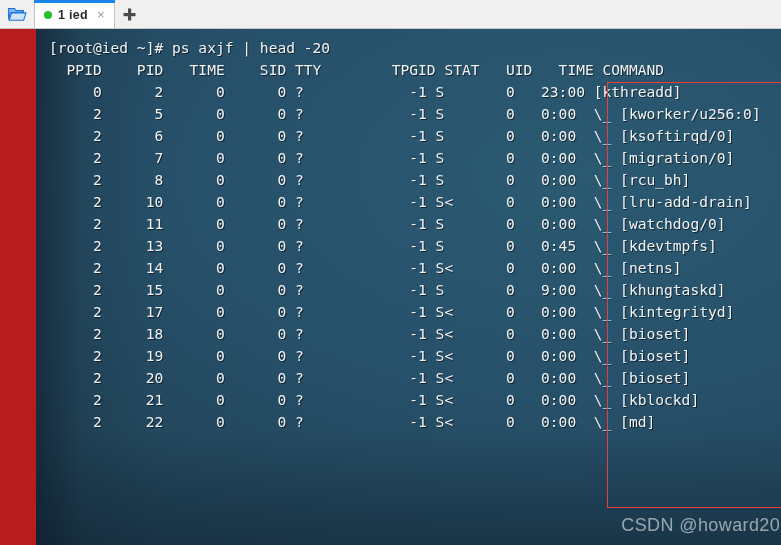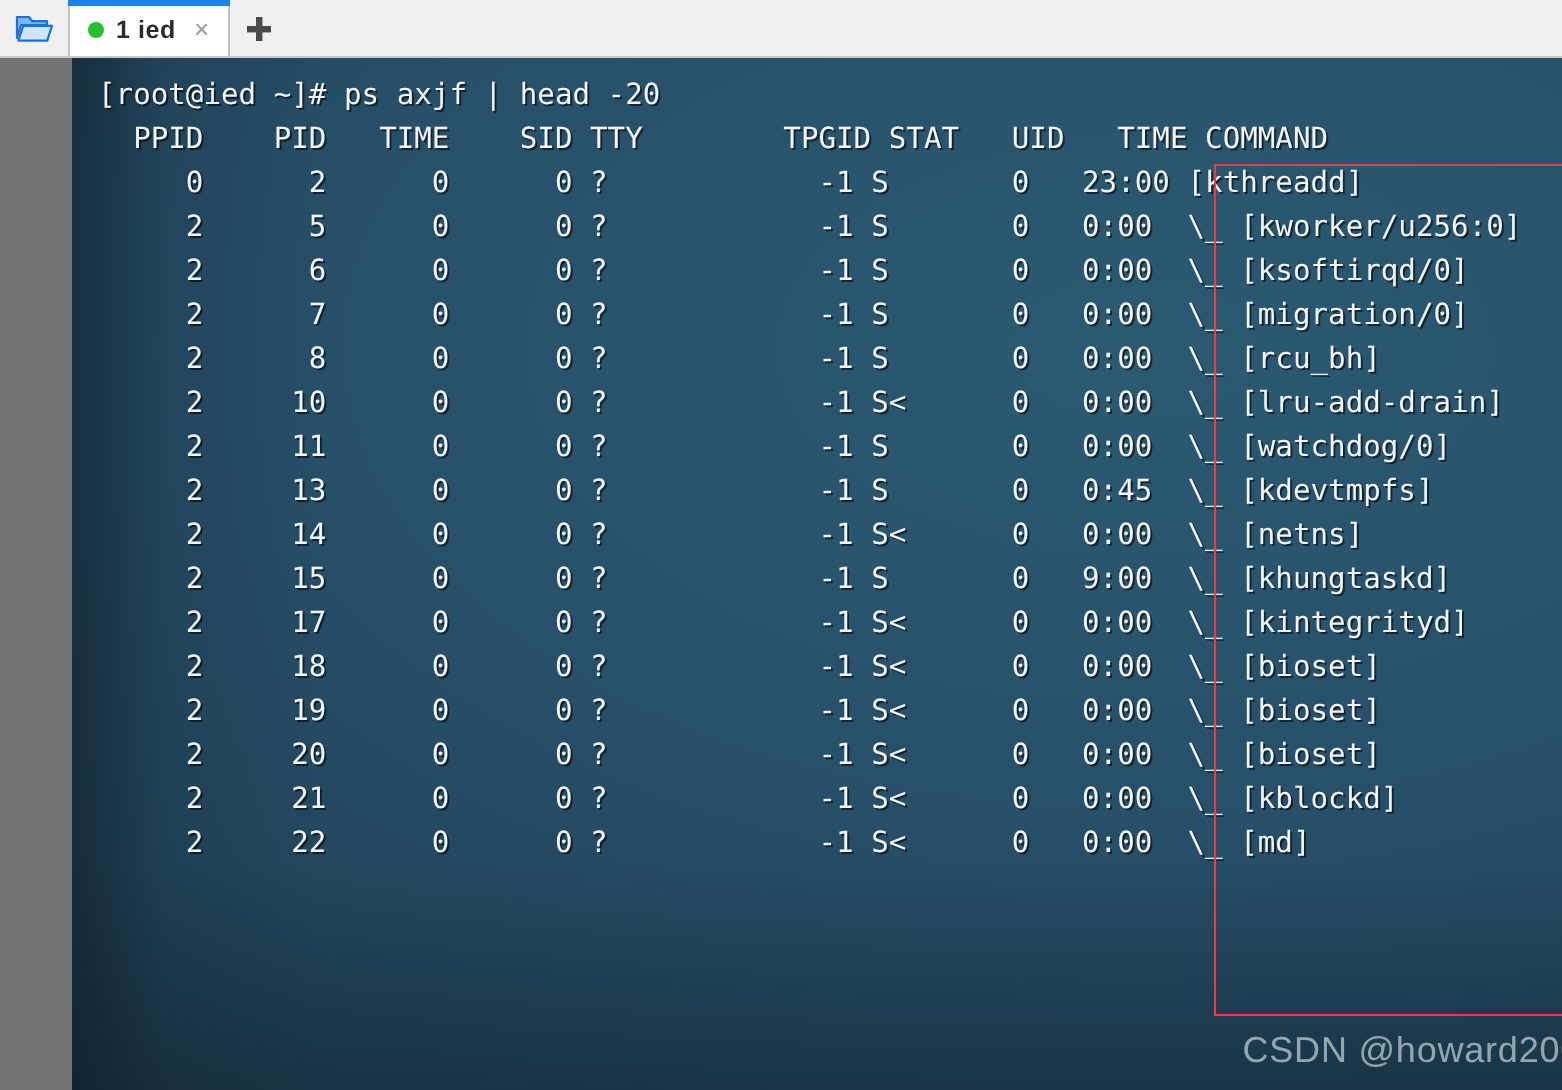--- a/index.html
+++ b/index.html
@@ -12,21 +12,21 @@
     width: 781px;
     height: 545px;
     overflow: hidden;
     font-family: "DejaVu Sans Mono", "Liberation Mono", monospace;
   }
 
   #app {
     position: relative;
     width: 781px;
     height: 545px;
-    background: #737373;
+    background: #b91c1c;
     overflow: hidden;
   }
 
   
   .tabbar {
     position: absolute;
     left: 0; top: 0;
     width: 781px;
     height: 29px;
     background: #f0f0f0;

